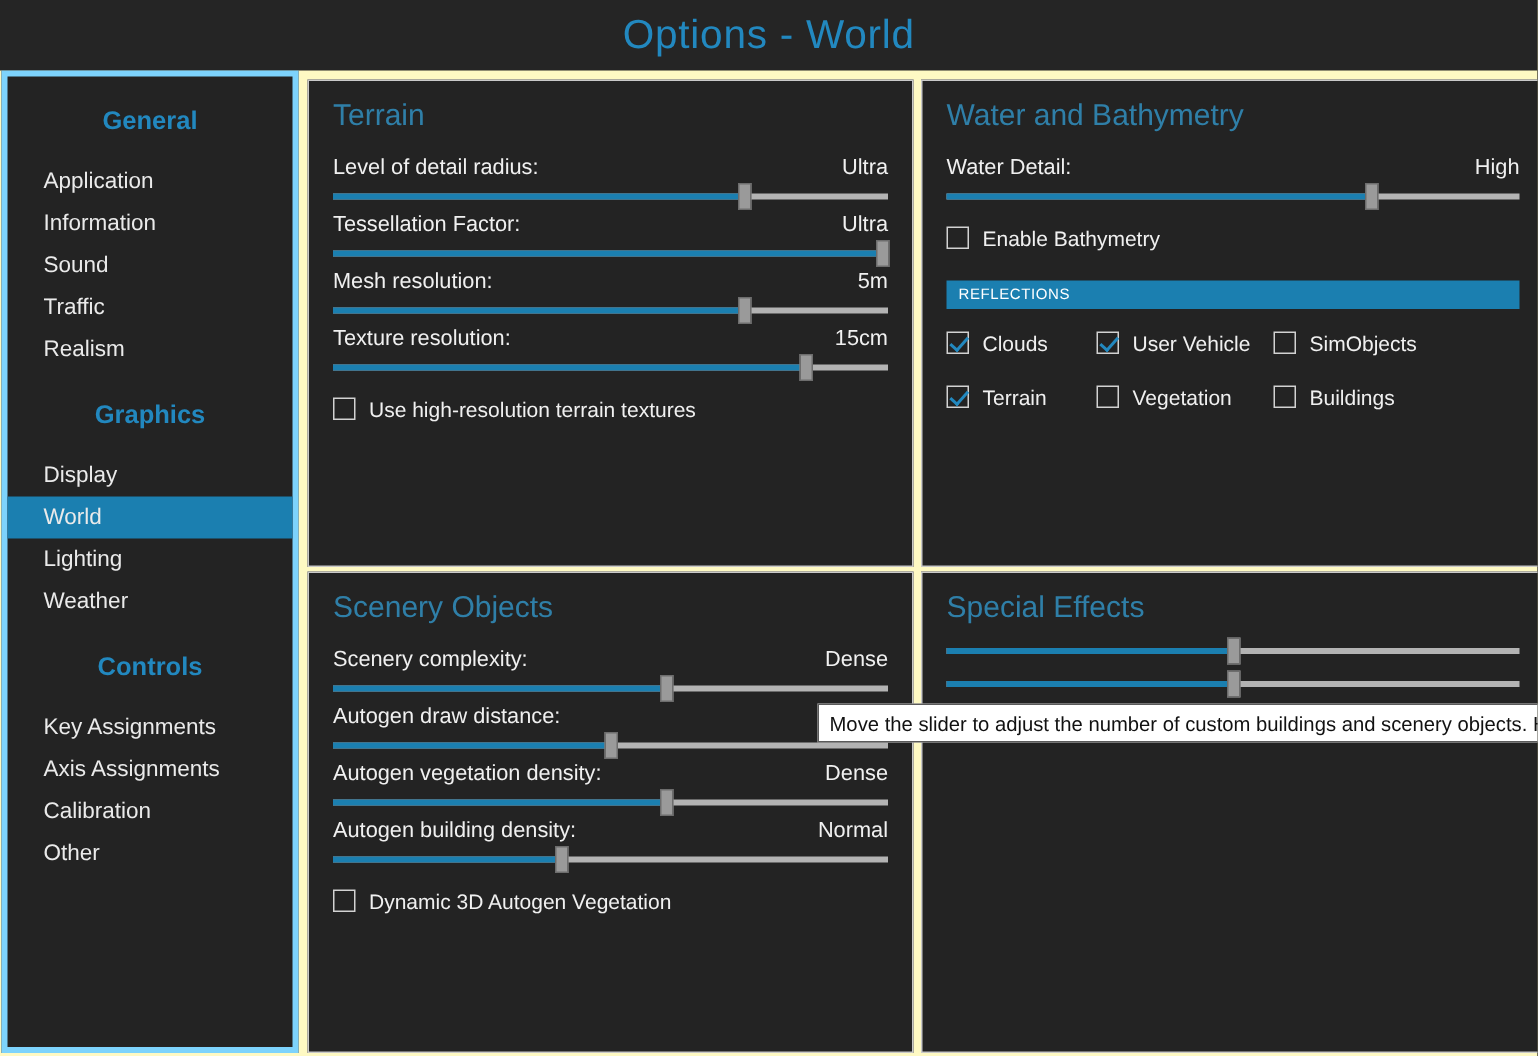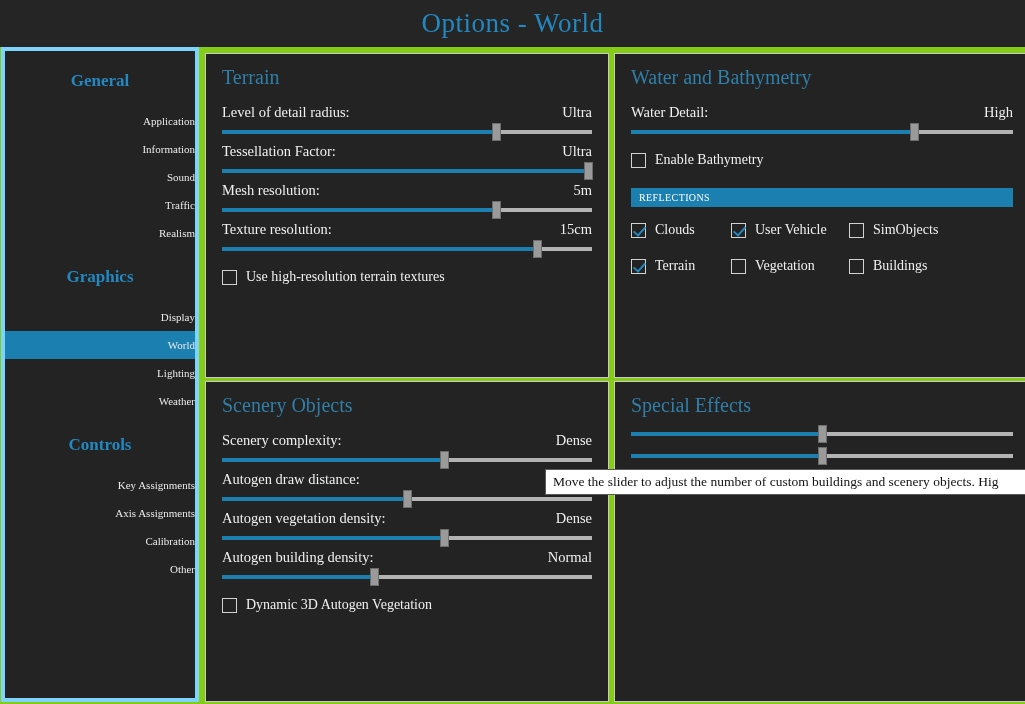--- a/index.html
+++ b/index.html
@@ -2,21 +2,21 @@
 <html><head>
 <meta charset="utf-8">
 <style>
   * { box-sizing: border-box; margin: 0; padding: 0; }
   html, body {
     width: 1025px; height: 704px;
     background: #0b0b0b;
     font-family: "Liberation Sans", sans-serif;
     overflow: hidden;
   }
-  #app { position: relative; width: 1025px; height: 704px; background: #84cc16; font-family: Liberation Serif, serif; }
+  #app { position: relative; width: 1025px; height: 704px; background: #fef9c3; }
 
   
   #titlebar {
     position: absolute; left: 0; top: 0; width: 1025px; height: 47px;
     background: #252525;
     display: flex; align-items: center; justify-content: center;
   }
   #titlebar .title {
     color: #2288bf; font-size: 27px; font-weight: 400; letter-spacing: .5px;
   }
@@ -24,23 +24,22 @@
   
   #sidebar {
     position: absolute; left: 1px; top: 47px; width: 198px; height: 655px;
     background: #232323; border: 4px solid #7dd3fc;
   }
   .side-group-title {
     color: #2288bf; font-size: 17px; font-weight: bold; text-align: center;
     margin-top: 20px; margin-bottom: 16px;
   }
   .side-item {
-    color: #eaeaea; font-size: 11px; padding: 4px 0 4px 24px; line-height: 20px;
+    color: #eaeaea; font-size: 15px; padding: 4px 0 4px 24px; line-height: 20px;
     cursor: pointer;
-    text-align: right;
   }
   .side-item.selected { background: #1b7fb0; }
 
   
   .panel {
     position: absolute; background: #232323; border: 1px solid #c9c9c9;
   }
   #panel-terrain  { left: 205px; top: 53px;  width: 404px; height: 325px; }
   #panel-water    { left: 614px; top: 53px;  width: 416px; height: 325px; }
   #panel-scenery  { left: 205px; top: 381px; width: 404px; height: 321px; }
@@ -65,21 +64,21 @@
   .slider-fill {
     position: absolute; left: 0; top: 0; height: 4px; background: #1b7fb0;
   }
   .slider-thumb {
     position: absolute; top: -7px; width: 9px; height: 18px;
     background: #9a9a9a; border: 1px solid #6d6d6d;
     transform: translateX(-4px);
   }
 
   
-  .cb-row { display: flex; align-items: center; margin-top: 18px; }
+  .cb-row { display: flex; margin-top: 18px; }
   .cb-box {
     width: 15px; height: 15px; border: 1px solid #d2d2d2; background: #232323;
     position: relative; flex: 0 0 auto;
   }
   .cb-box.checked::after {
     content: ""; position: absolute; left: 4px; top: 0px;
     width: 5px; height: 10px; border: solid #2288bf;
     border-width: 0 2.2px 2.2px 0; transform: rotate(42deg);
   }
   .cb-label { color: #f0f0f0; font-size: 14px; margin-left: 9px; white-space: nowrap; }

